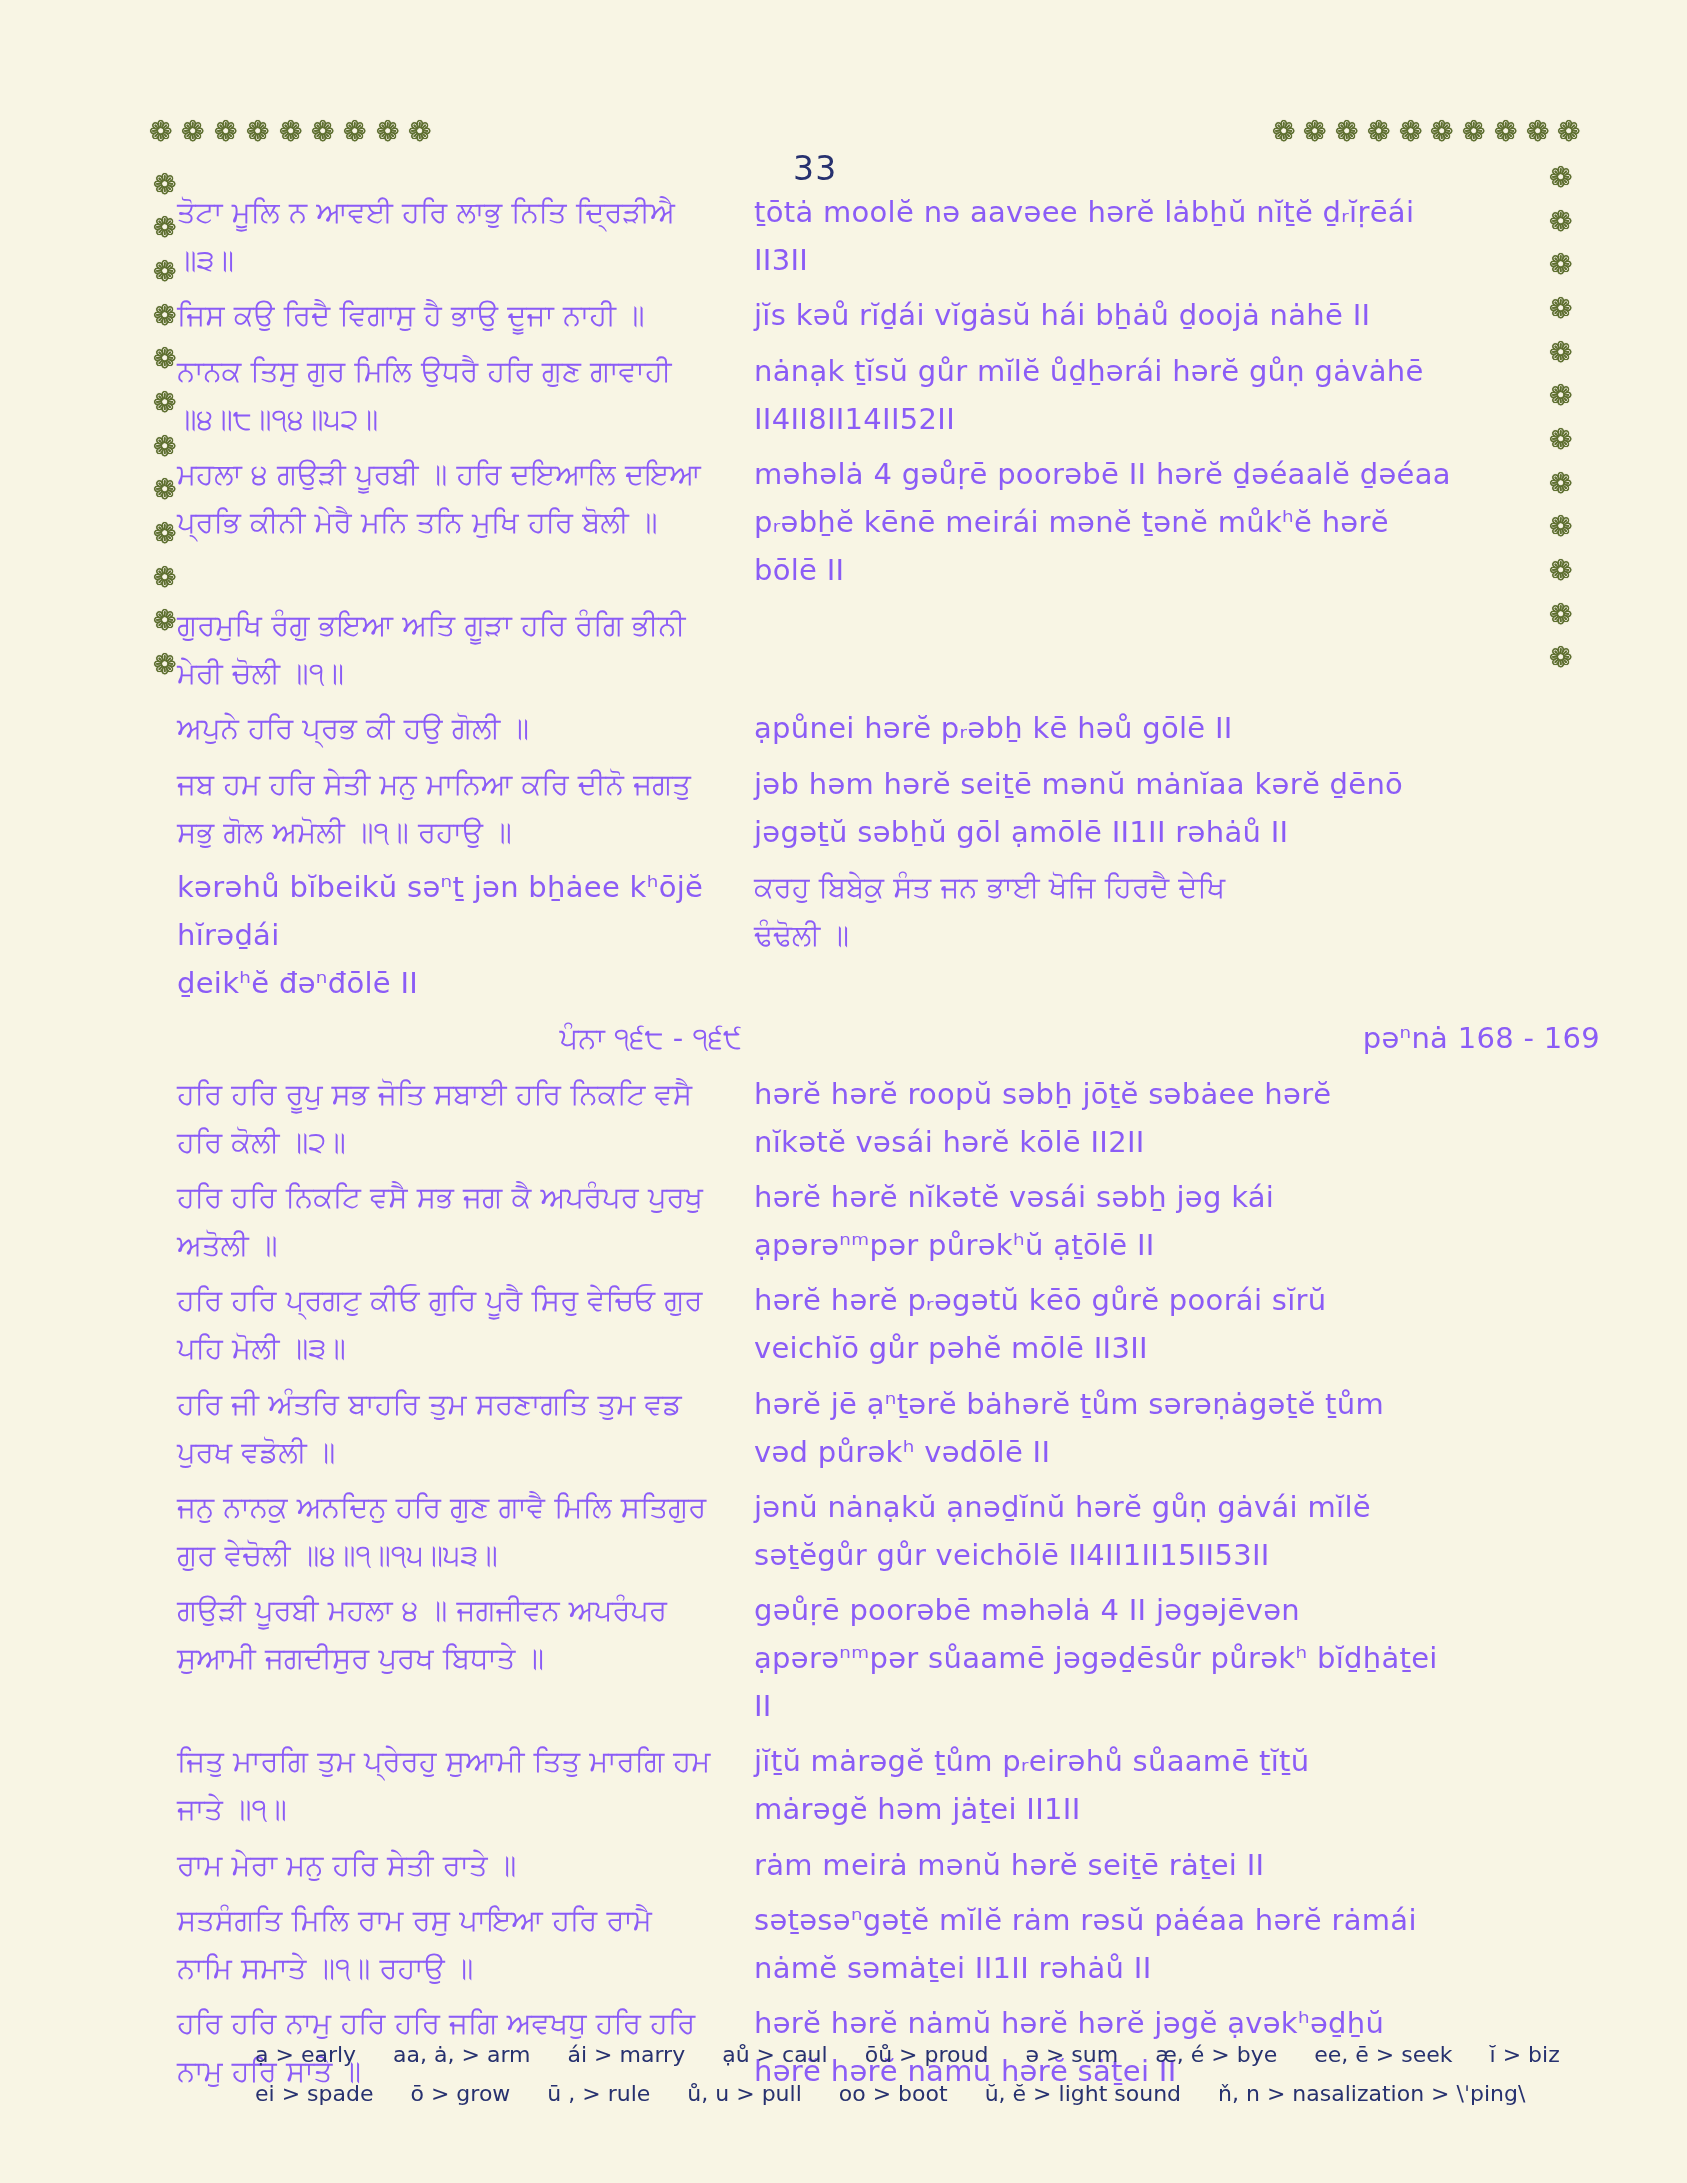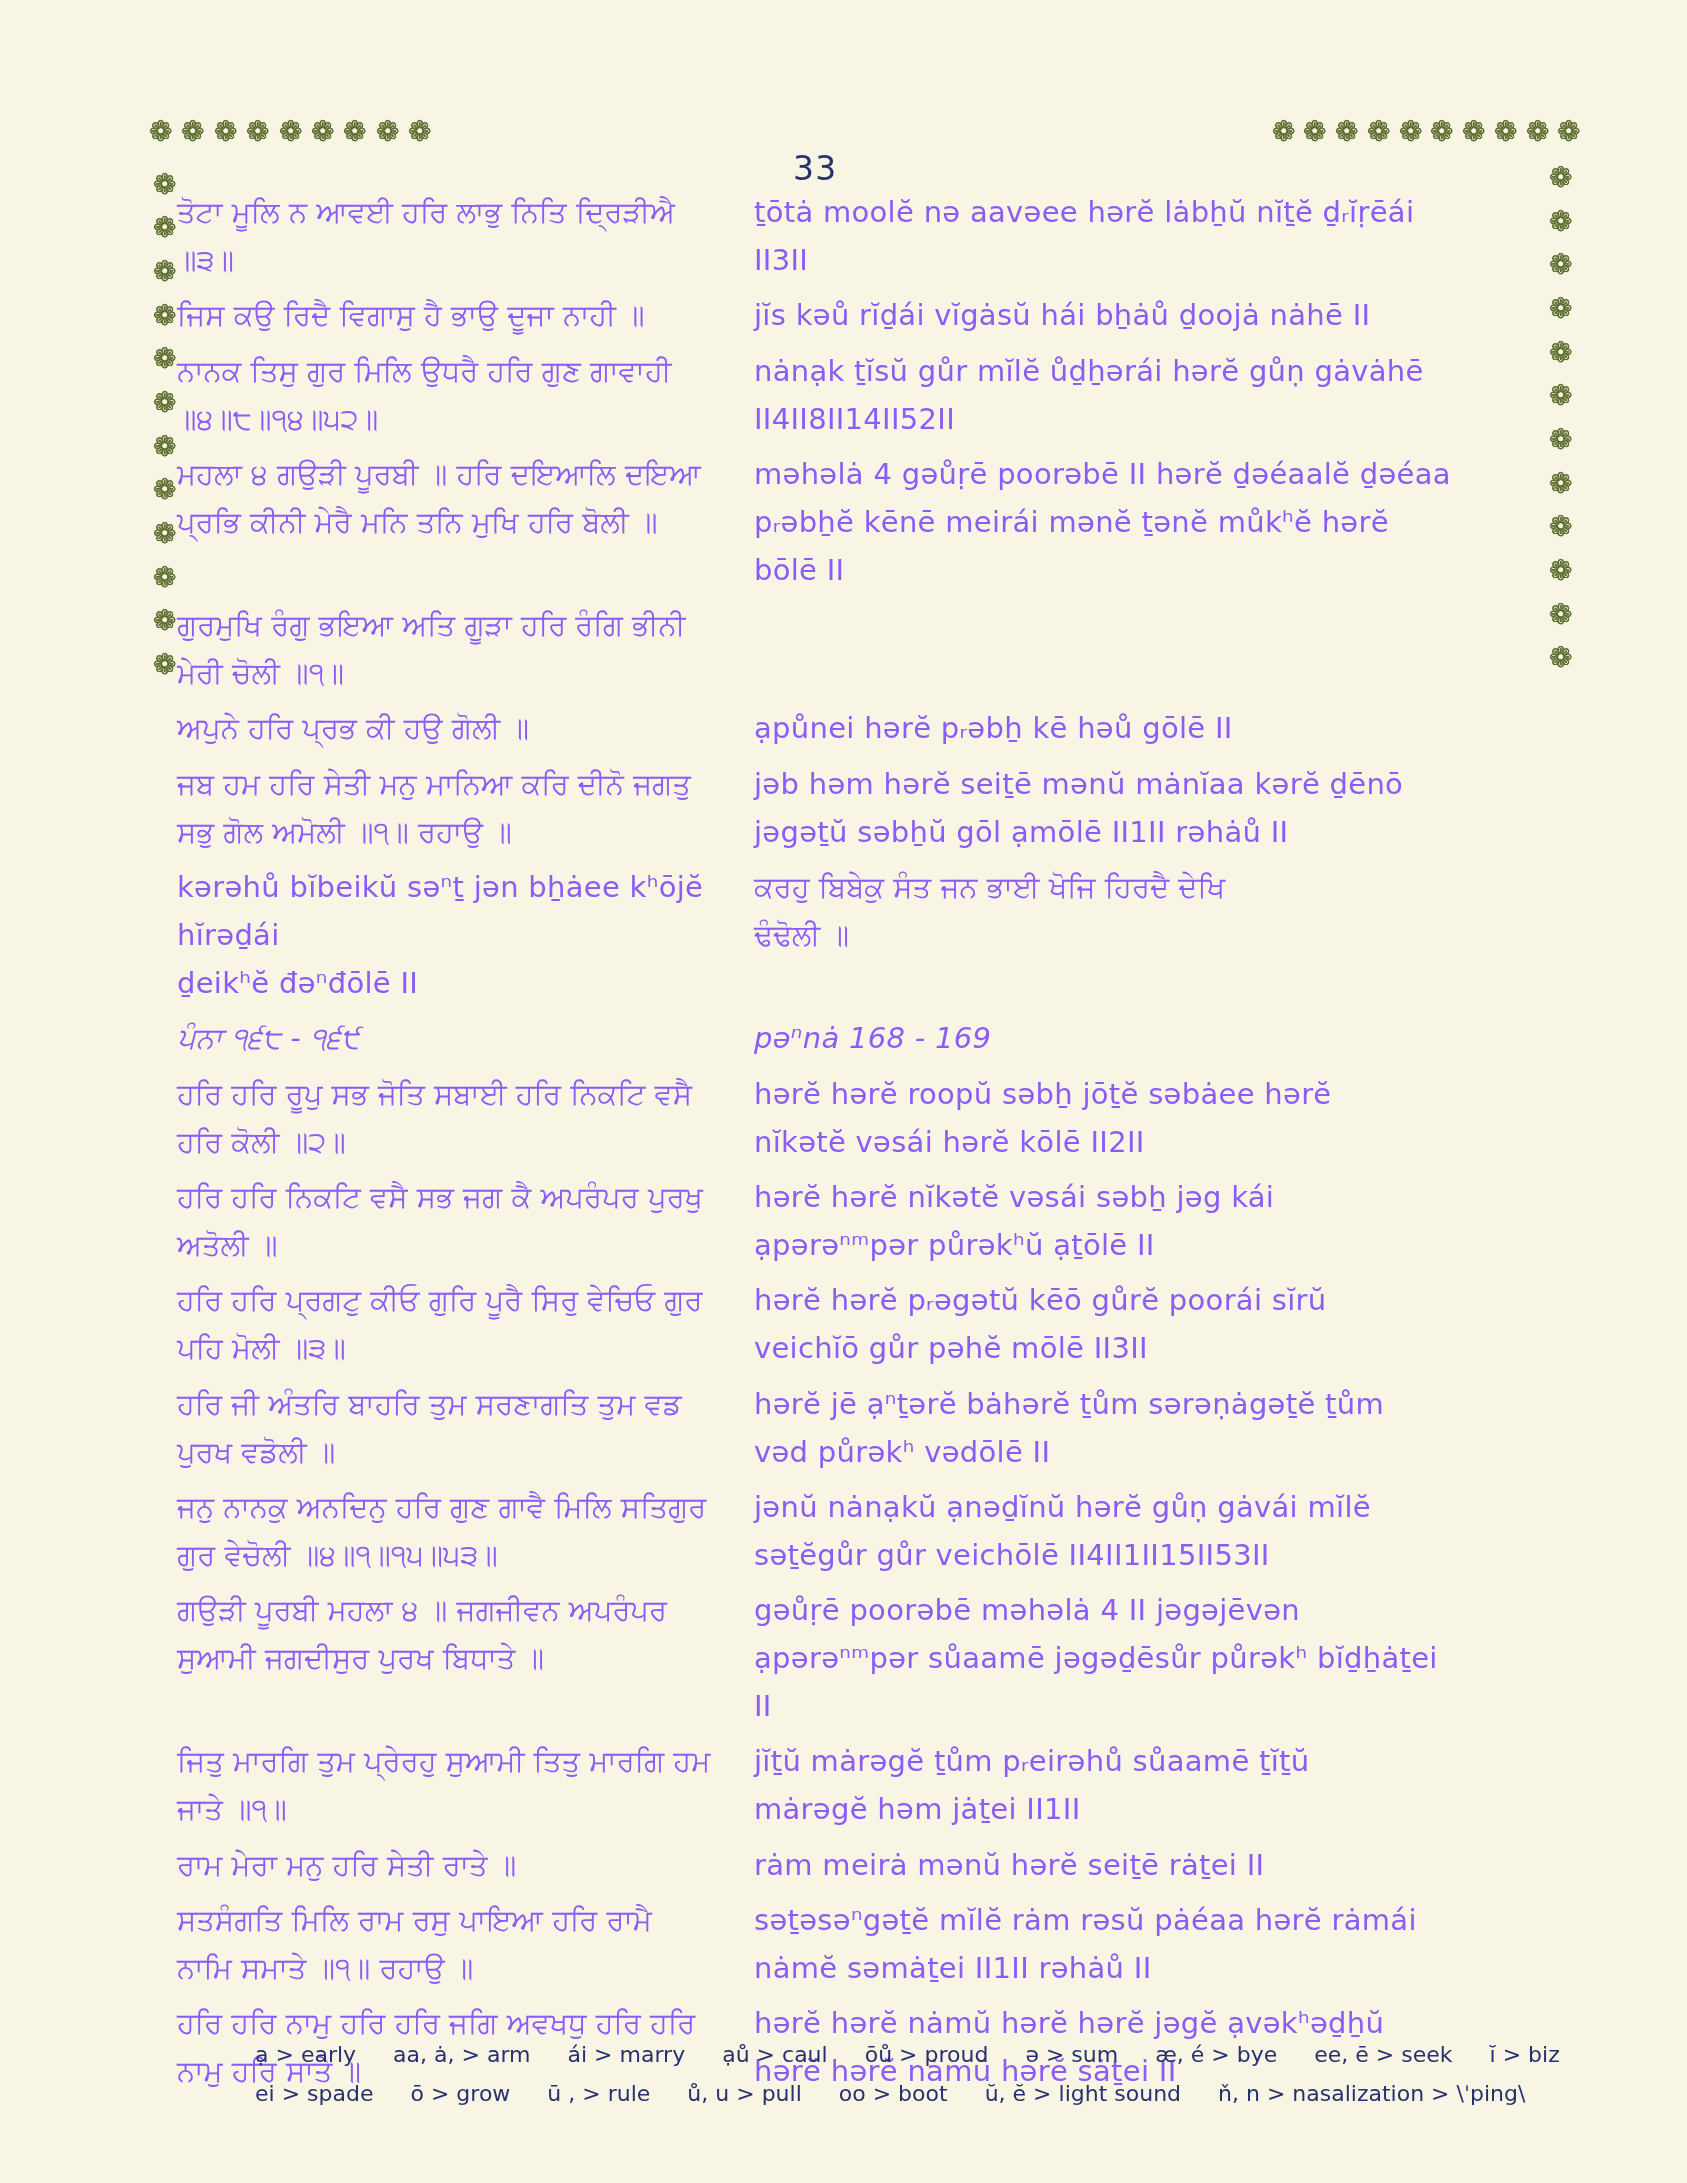--- a/index.html
+++ b/index.html
@@ -26,21 +26,21 @@
     display:flex;flex-direction:column;row-gap:7.3px;
   }
   .row{display:grid;grid-template-columns:577px 846px;}
   .cell{
     font-size:29px;line-height:48px;
     color:#8b5cf6;
     white-space:pre-line;
   }
   .gur{padding-right:12px;}
   .rom{letter-spacing:0.3px;}
-  .row.center .cell{text-align:left;font-style:italic;}
+  .row.center .cell{text-align:right;}
   .legend{
     position:absolute;left:255px;
     display:flex;column-gap:37px;white-space:nowrap;
     font-size:22px;color:#27316f;
   }
   .legend-row-1{top:2042px;}
   .legend-row-2{top:2081px;}
   .legend span{display:inline-block;}
 </style>
 </head>

